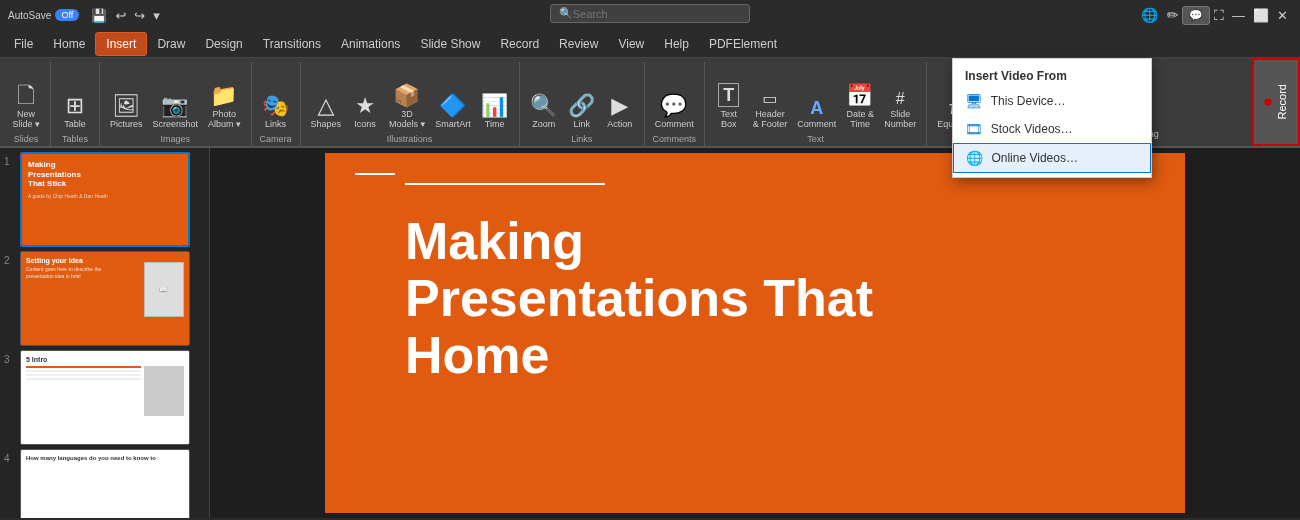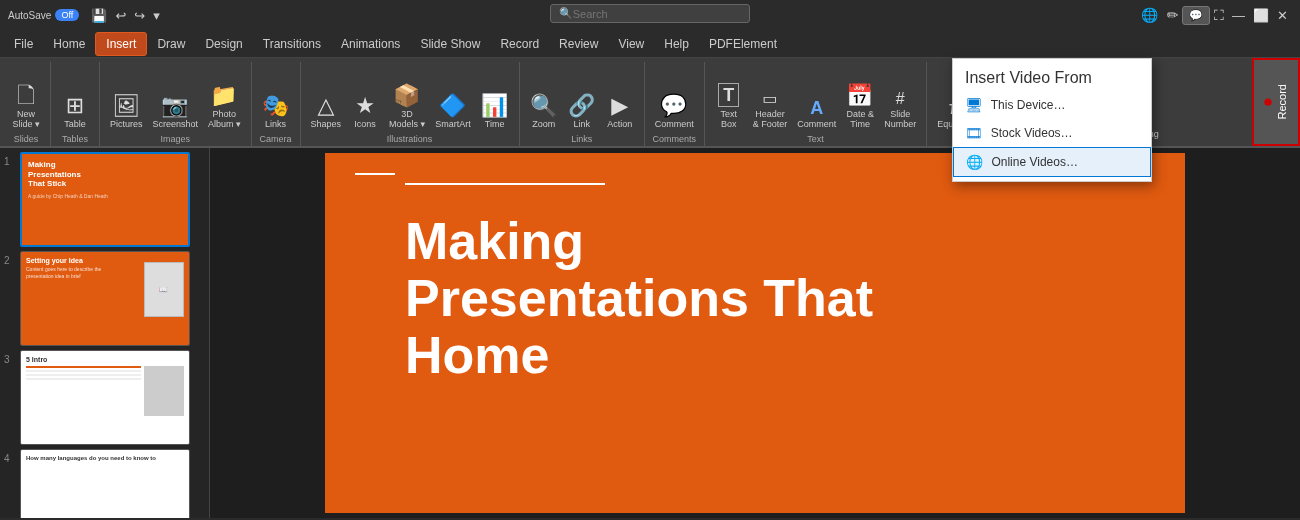--- a/index.html
+++ b/index.html
@@ -205,23 +205,23 @@
       background: white;
       border: 1px solid #ccc;
       box-shadow: 2px 4px 12px rgba(0,0,0,0.4);
       z-index: 100;
       min-width: 200px;
       padding: 4px 0;
       font-size: 12px;
     }
     .dropdown-header {
       padding: 6px 21px 4px 12px;
-      font-weight: 400;
+      font-weight: 700;
       color: #333;
-      font-size: 16px;
+      font-size: 12px;
       border-bottom: none;
     }
     .dropdown-item {
       display: flex;
       align-items: center;
       gap: 8px;
       padding: 6px 12px;
       cursor: pointer;
       color: #333;
     }

